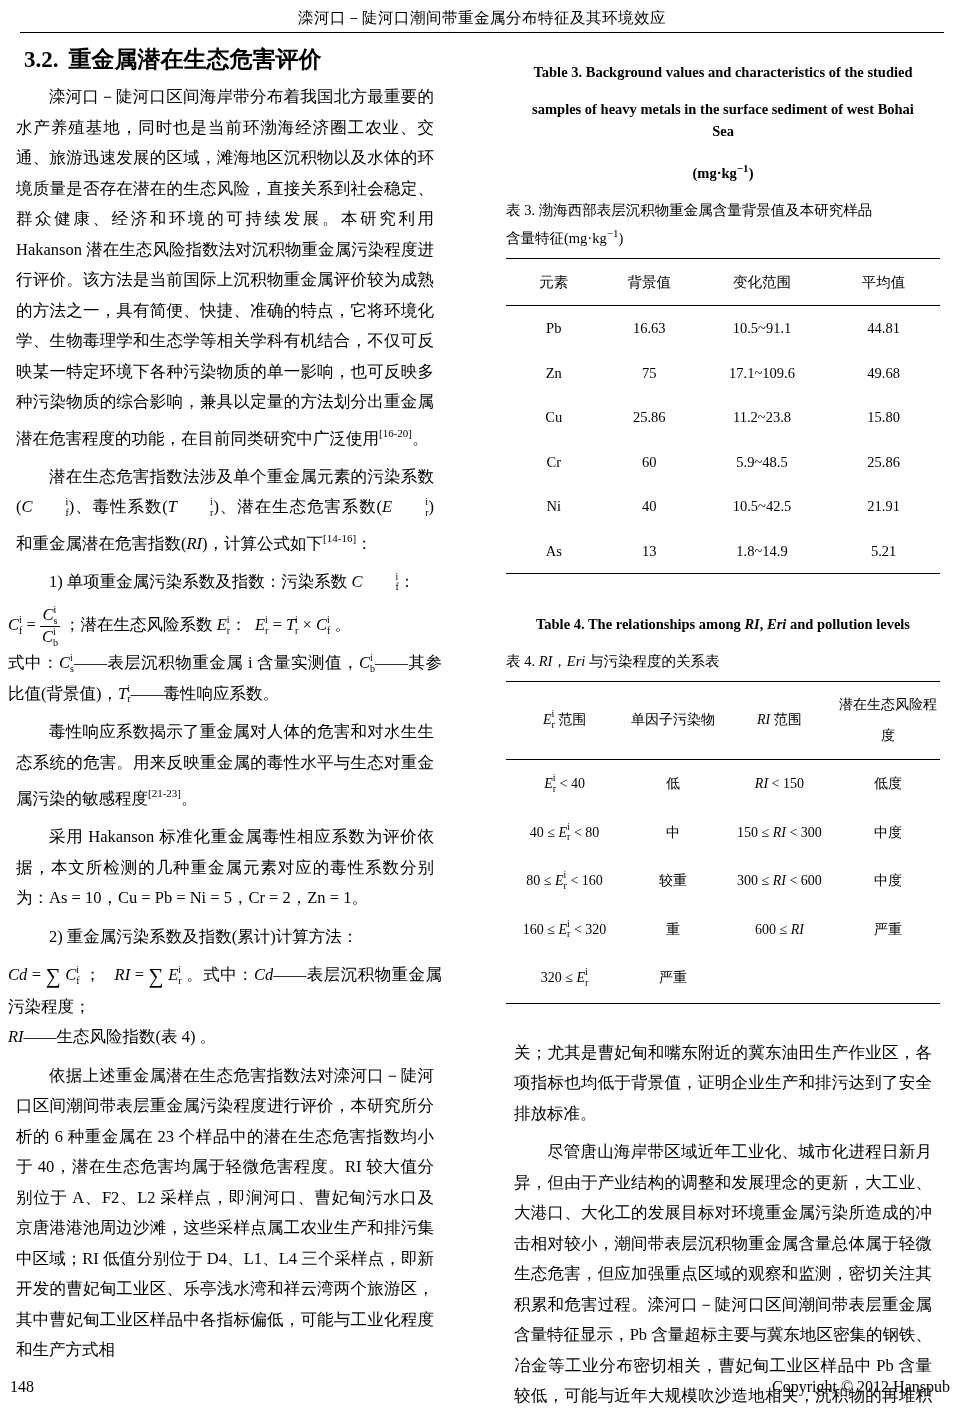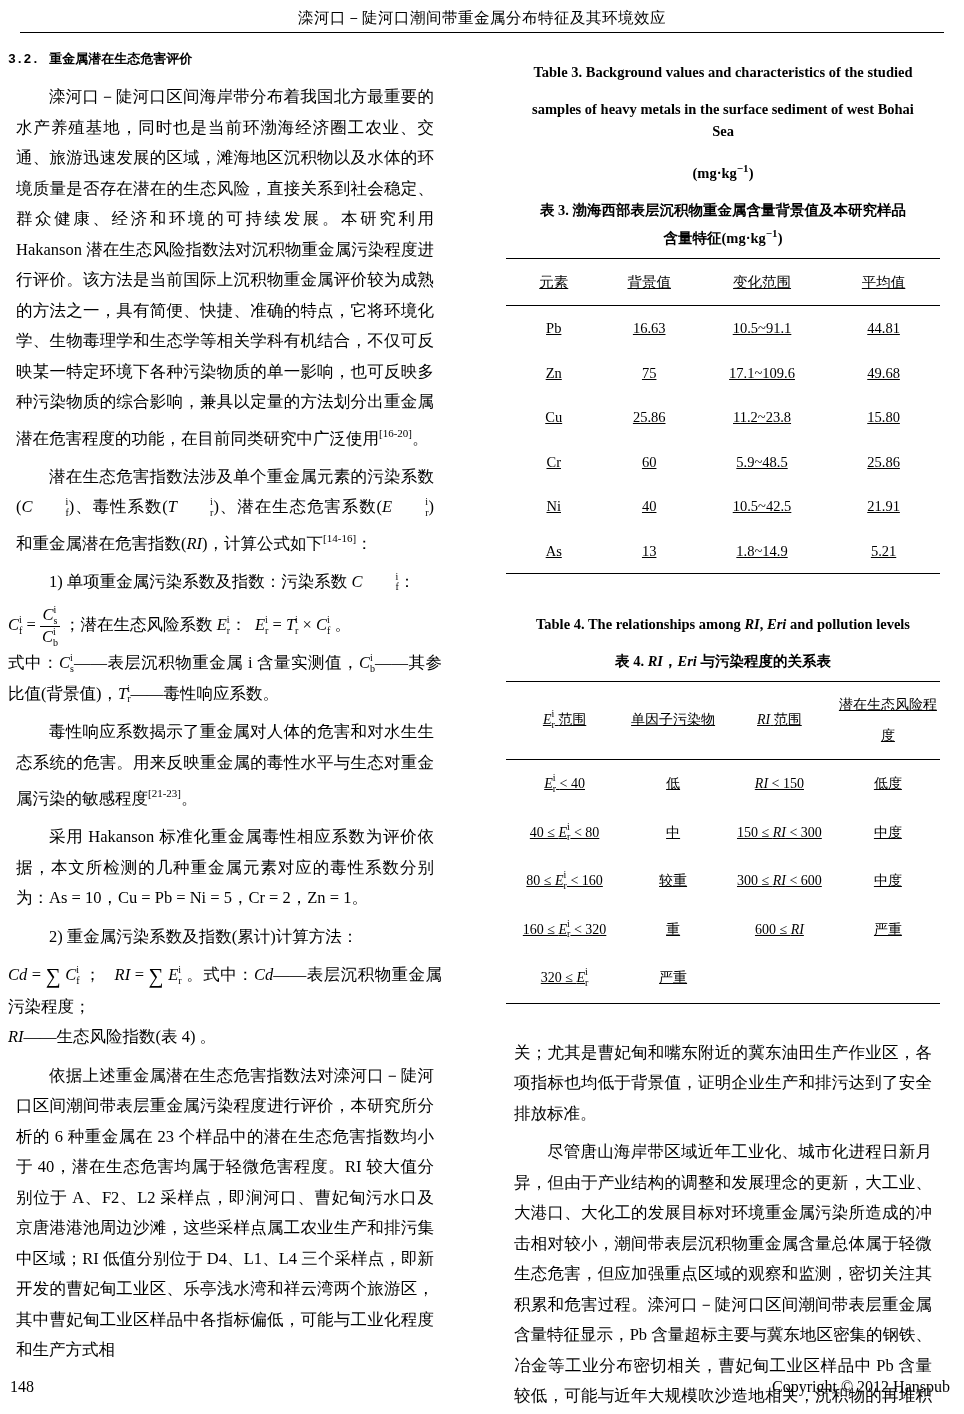--- a/index.html
+++ b/index.html
@@ -52,24 +52,24 @@
     top: 0;
     width: 434px;
     font-size: 16.5px;
     line-height: 30.5px;
     text-align: justify;
   }
   .col-left { left: 8px; }
   .col-right { left: 506px; }
 
   h2.section {
-    font-size: 13px;
+    font-size: 23px;
     font-weight: bold;
-    font-family: Liberation Mono, monospace;
-    margin: 0 0 6px 0;
+    font-family: Liberation Serif, serif;
+    margin: 0 0 6px 16px;
     line-height: 28px;
   }
   h2.section .num { margin-right: 10px; }
 
   p.body {
     margin: 8px;
     text-indent: 2em;
     text-align: justify;
   }
   p.noindent { text-indent: 0; }
@@ -89,38 +89,36 @@
 
   
   .tbl-caption {
     text-align: center;
     font-size: 14.5px;
     font-weight: bold;
     line-height: 22px;
     margin: 15px;
   }
   .tbl-caption-cn {
-    text-align: center;
     font-size: 14.5px;
-    font-weight: bold;
+    font-weight: normal;
     line-height: 23px;
     margin: 0;
     font-family: "Liberation Serif", serif;
   }
   table.data {
     width: 434px;
     border-collapse: collapse;
     font-size: 14.5px;
     margin-top: 8px;
   }
   table.data th, table.data td {
     text-align: center;
     padding: 7px 2px;
     font-weight: normal;
-    text-decoration: underline;
   }
   table.data thead th {
     border-top: 1.4px solid #000;
     border-bottom: 1px solid #000;
     padding: 8px 2px;
   }
   table.data tbody tr:last-child td {
     border-bottom: 1.4px solid #000;
   }
   table.t4 { font-size: 14px; }

